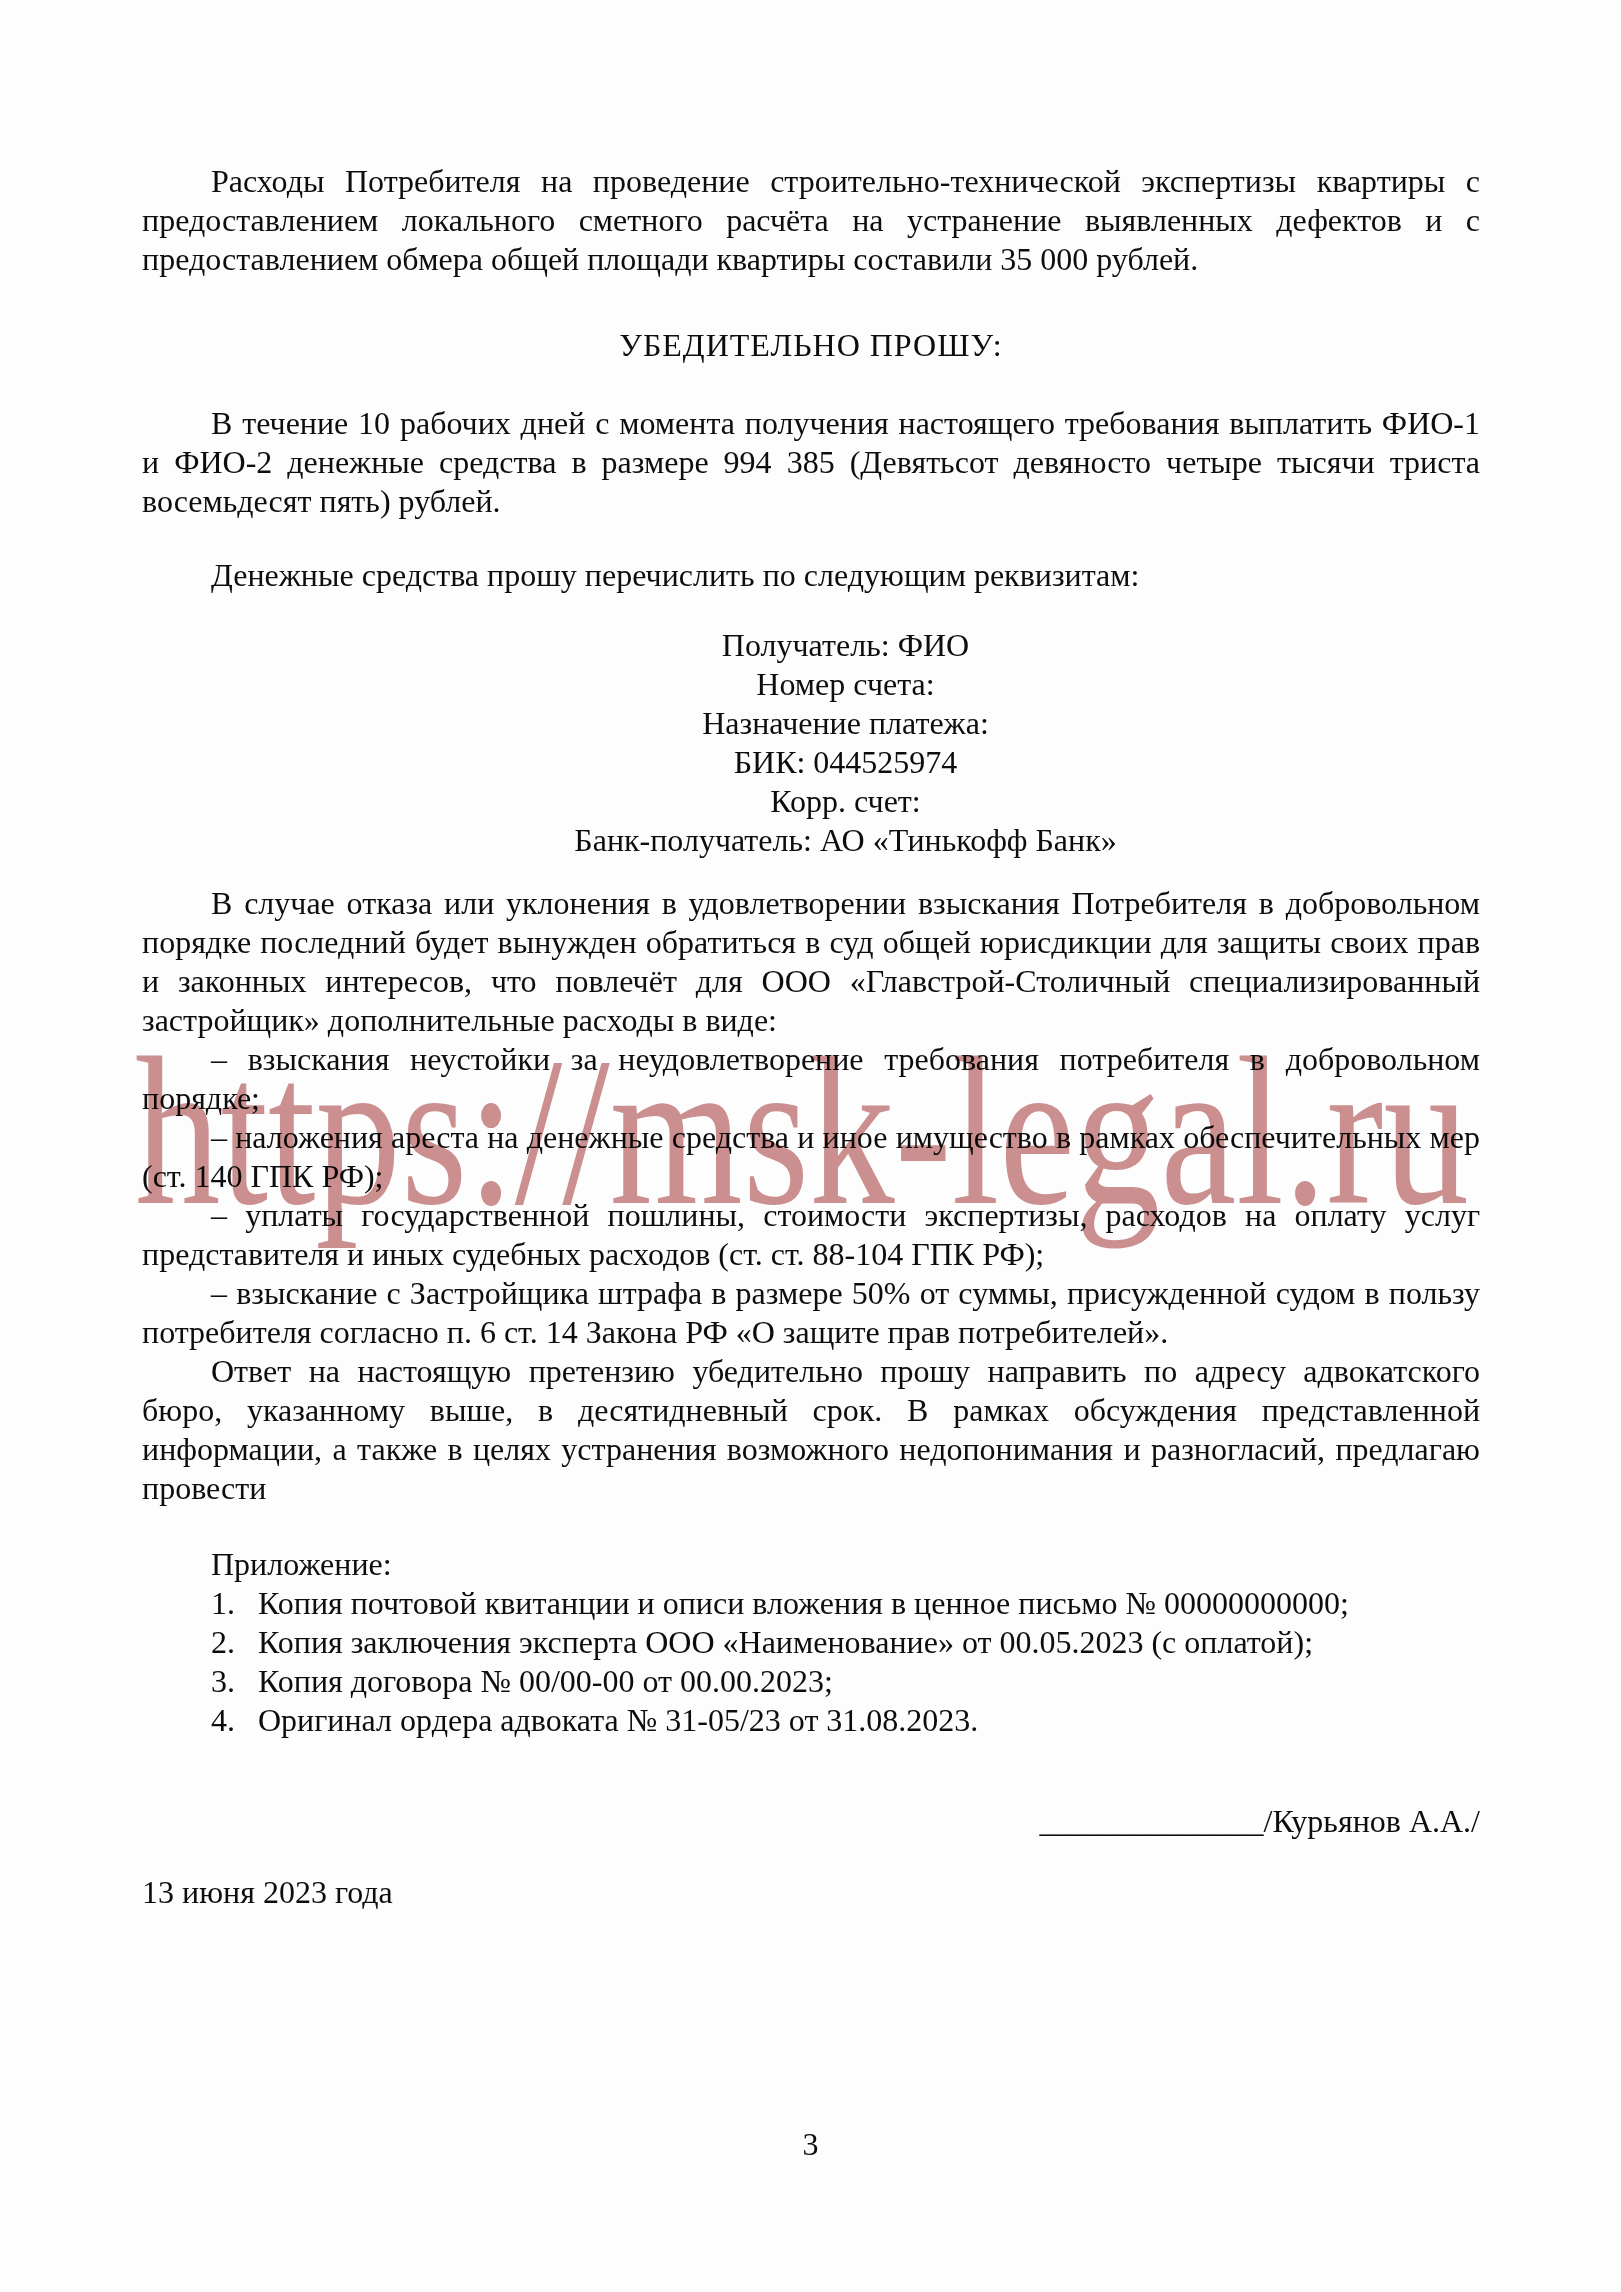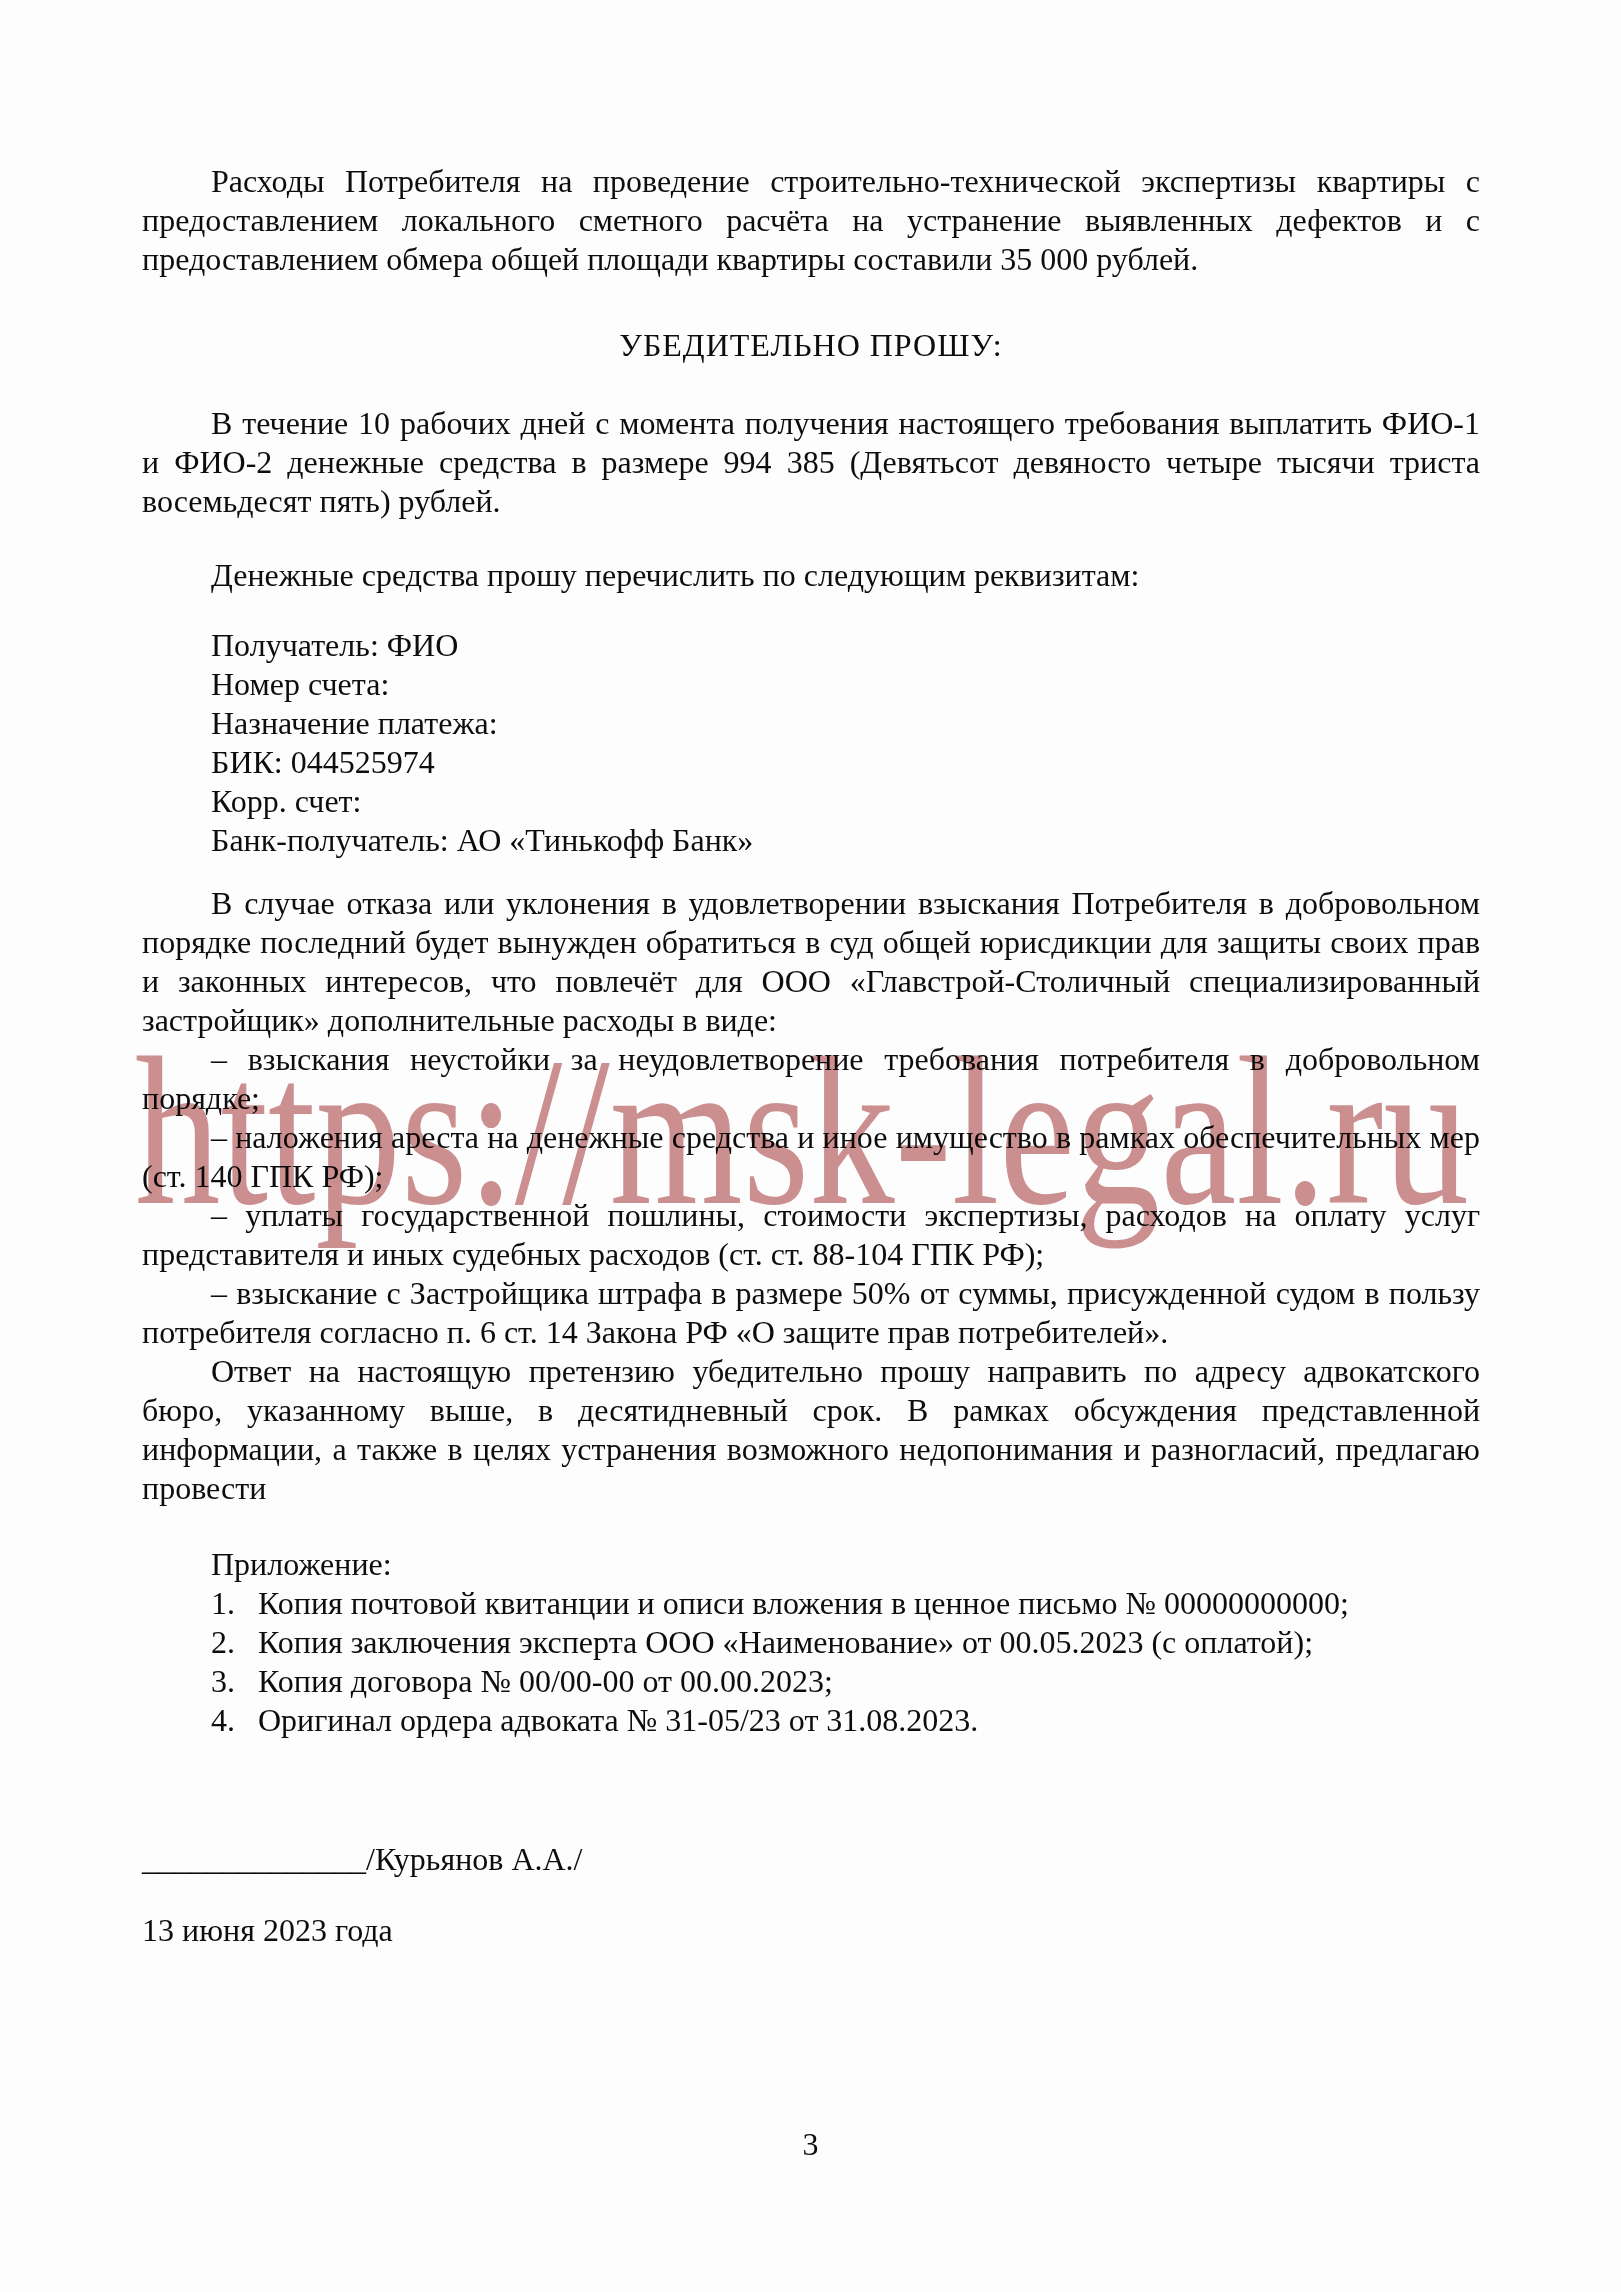--- a/index.html
+++ b/index.html
@@ -28,39 +28,39 @@
     text-align: justify;
     text-indent: 69px;
     margin: 0;
   }
   .heading {
     text-align: center;
     margin: 47px 0 39px 0;
     letter-spacing: 1px;
   }
   .para-transfer { margin-top: 35px; }
-  .requisites { margin-top: 31px; margin-left: 69px; }
+  .requisites { margin-top: 31px; margin-left: 69px; text-align: center; }
   .req-line { margin: 0; }
   .para-refusal { margin-top: 23.5px; }
   .cons-item {
     text-align: justify;
     text-indent: 69px;
     margin: 0;
   }
   .attachments { margin-top: 37px; }
   .att-title { margin-left: 69px; }
   .att-item {
     display: flex;
     margin-left: 69px;
   }
   .att-num { width: 47px; flex: none; }
   .att-text { flex: 1; }
   .signature {
-    margin-top: 100px;
-    text-align: left;
+    margin-top: 62px;
+    text-align: right;
   }
   .doc-date {
     margin-top: 15.7px;
     text-align: left;
   }
   .page-number {
     position: absolute;
     left: 0;
     top: 2125px;
     width: 100%;

